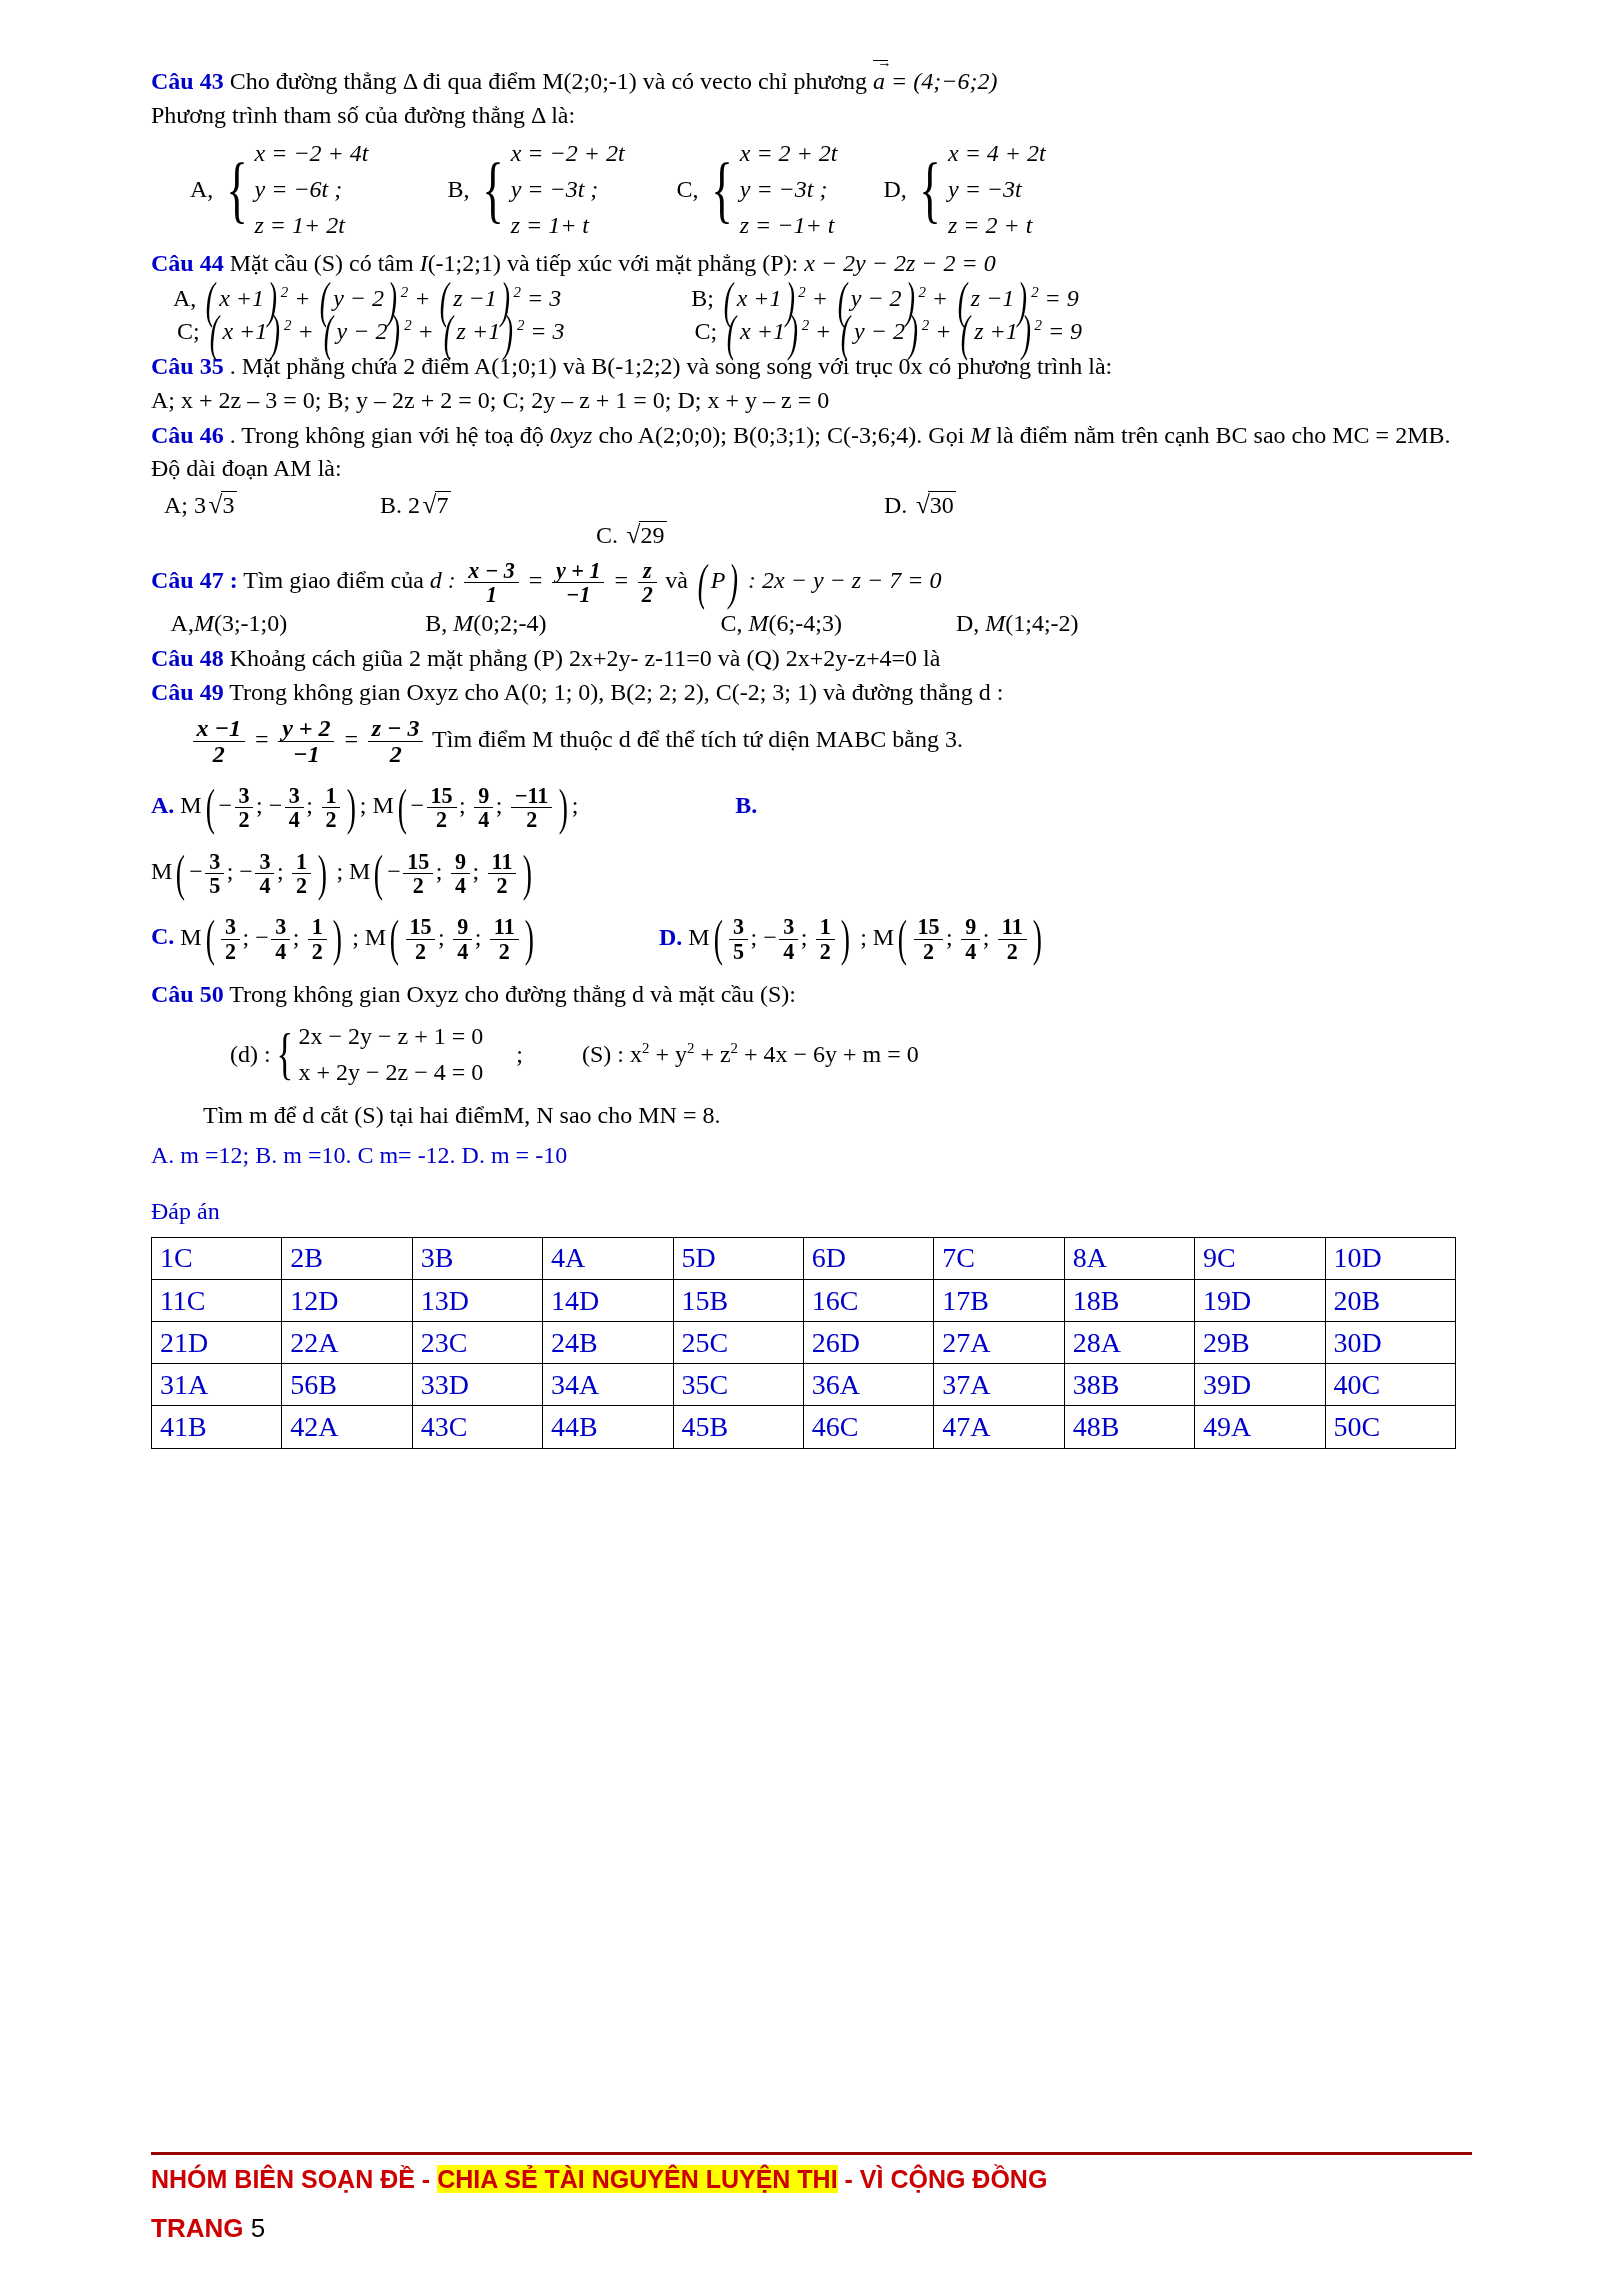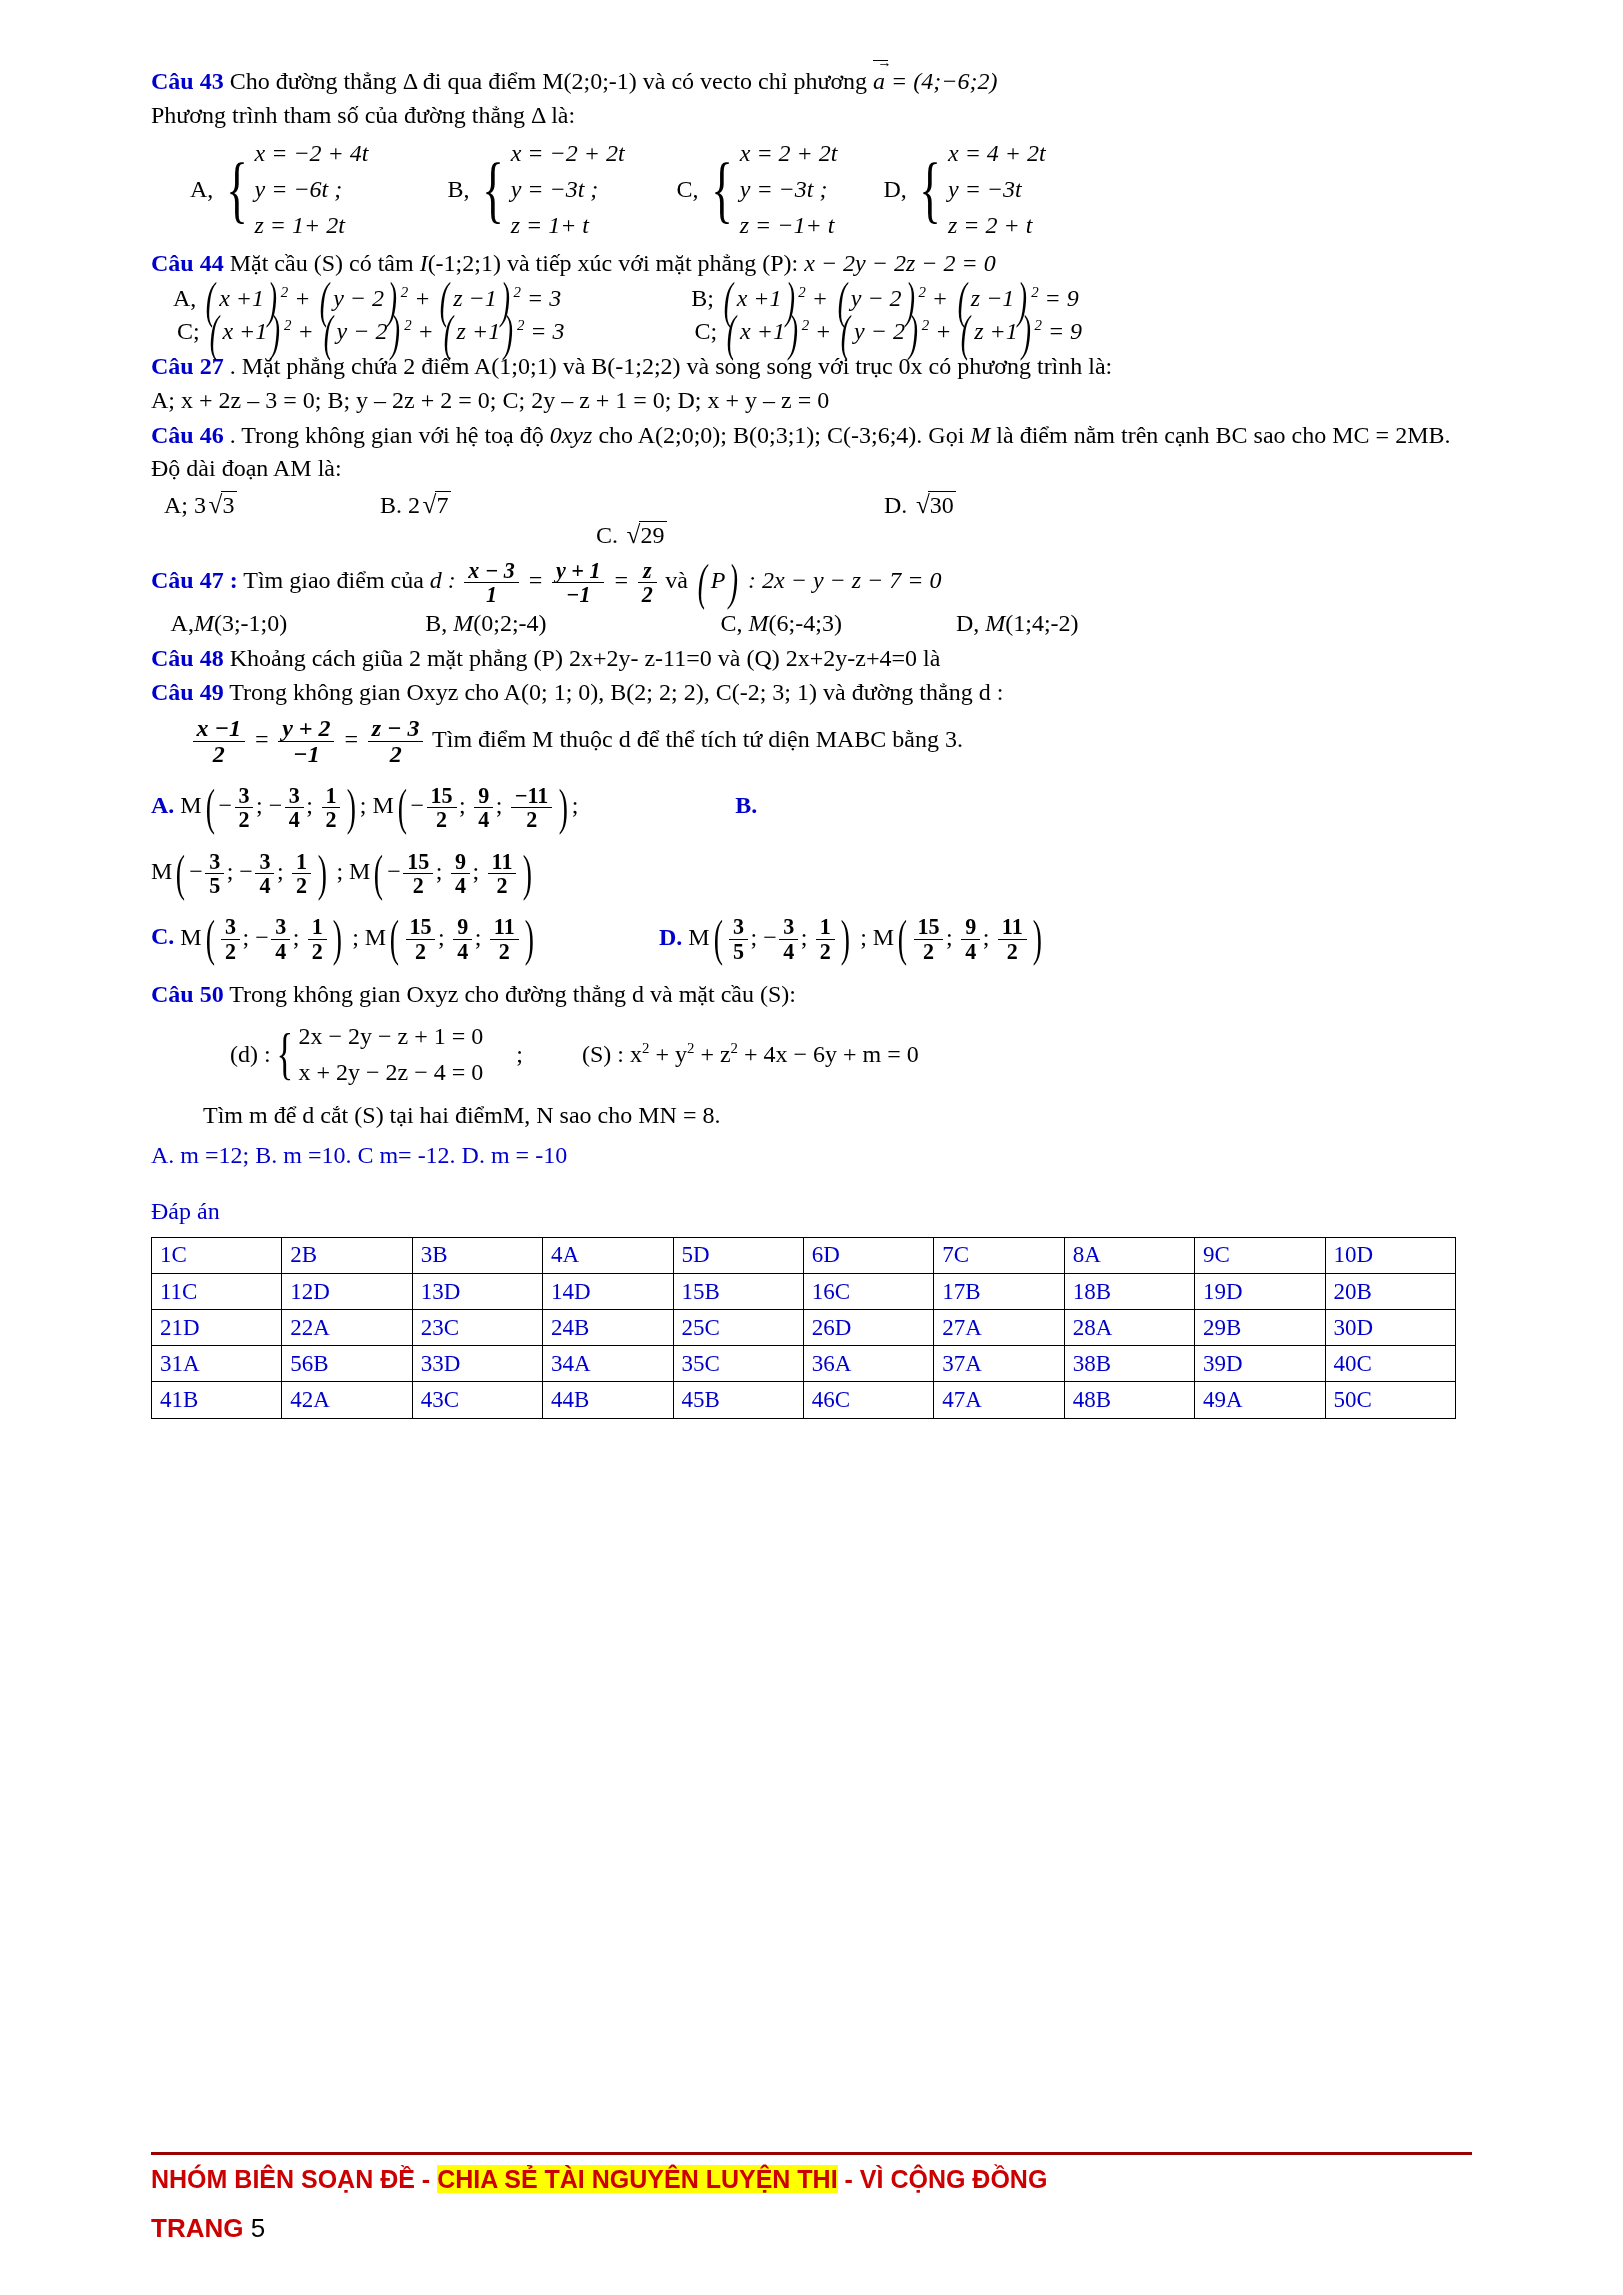--- a/index.html
+++ b/index.html
@@ -126,21 +126,21 @@
     margin: 26px 0 11.8px 0;
   }
   table.ans {
     border-collapse: collapse;
     margin-left: 0;
     width: 1305px;
   }
   table.ans td {
     border: 1.3px solid #000;
     color: #0000cc;
-    font-size: 23px;
+    font-size: 28px;
     padding: 4.6px 0 4.6px 7.9px;
     width: 10%;
     height: 31px;
     box-sizing: border-box;
   }
 
   .footer {
     position: absolute;
     left: 151px;
     right: 151px;
@@ -255,21 +255,21 @@
     </span>
     <span style="margin-left:124px;">C;</span>
     <span class="math">
       <span class="big-paren">(</span>x +1<span class="big-paren">)</span><span class="sup">2</span> +
       <span class="big-paren">(</span>y − 2<span class="big-paren">)</span><span class="sup">2</span> +
       <span class="big-paren">(</span>z +1<span class="big-paren">)</span><span class="sup">2</span> = 9
     </span>
   </div>
 
   <div class="para" style="margin-top:3.9px;">
-    <span class="q-label">Câu 27</span>
+    <span class="q-label">Câu 35</span>
     <span>. Mặt phẳng chứa 2 điểm A(1;0;1) và B(-1;2;2) và song song với trục 0x có phương trình là:</span>
   </div>
   <div class="para" style="">A; x + 2z – 3 = 0;          B; y – 2z + 2 = 0;      C; 2y – z + 1 = 0;    D; x + y – z = 0</div>
 
   <div class="para">
     <span class="q-label">Câu 46</span>
     <span>. Trong không gian với hệ toạ độ <span class="math">0xyz</span> cho A(2;0;0); B(0;3;1); C(-3;6;4). Gọi <span class="math">M</span> là điểm nằm trên cạnh BC sao cho MC = 2MB. Độ dài đoạn AM là:</span>
   </div>
   <div class="q46-opts" style="margin-left:13px;">
     <div style="width:216px;">

